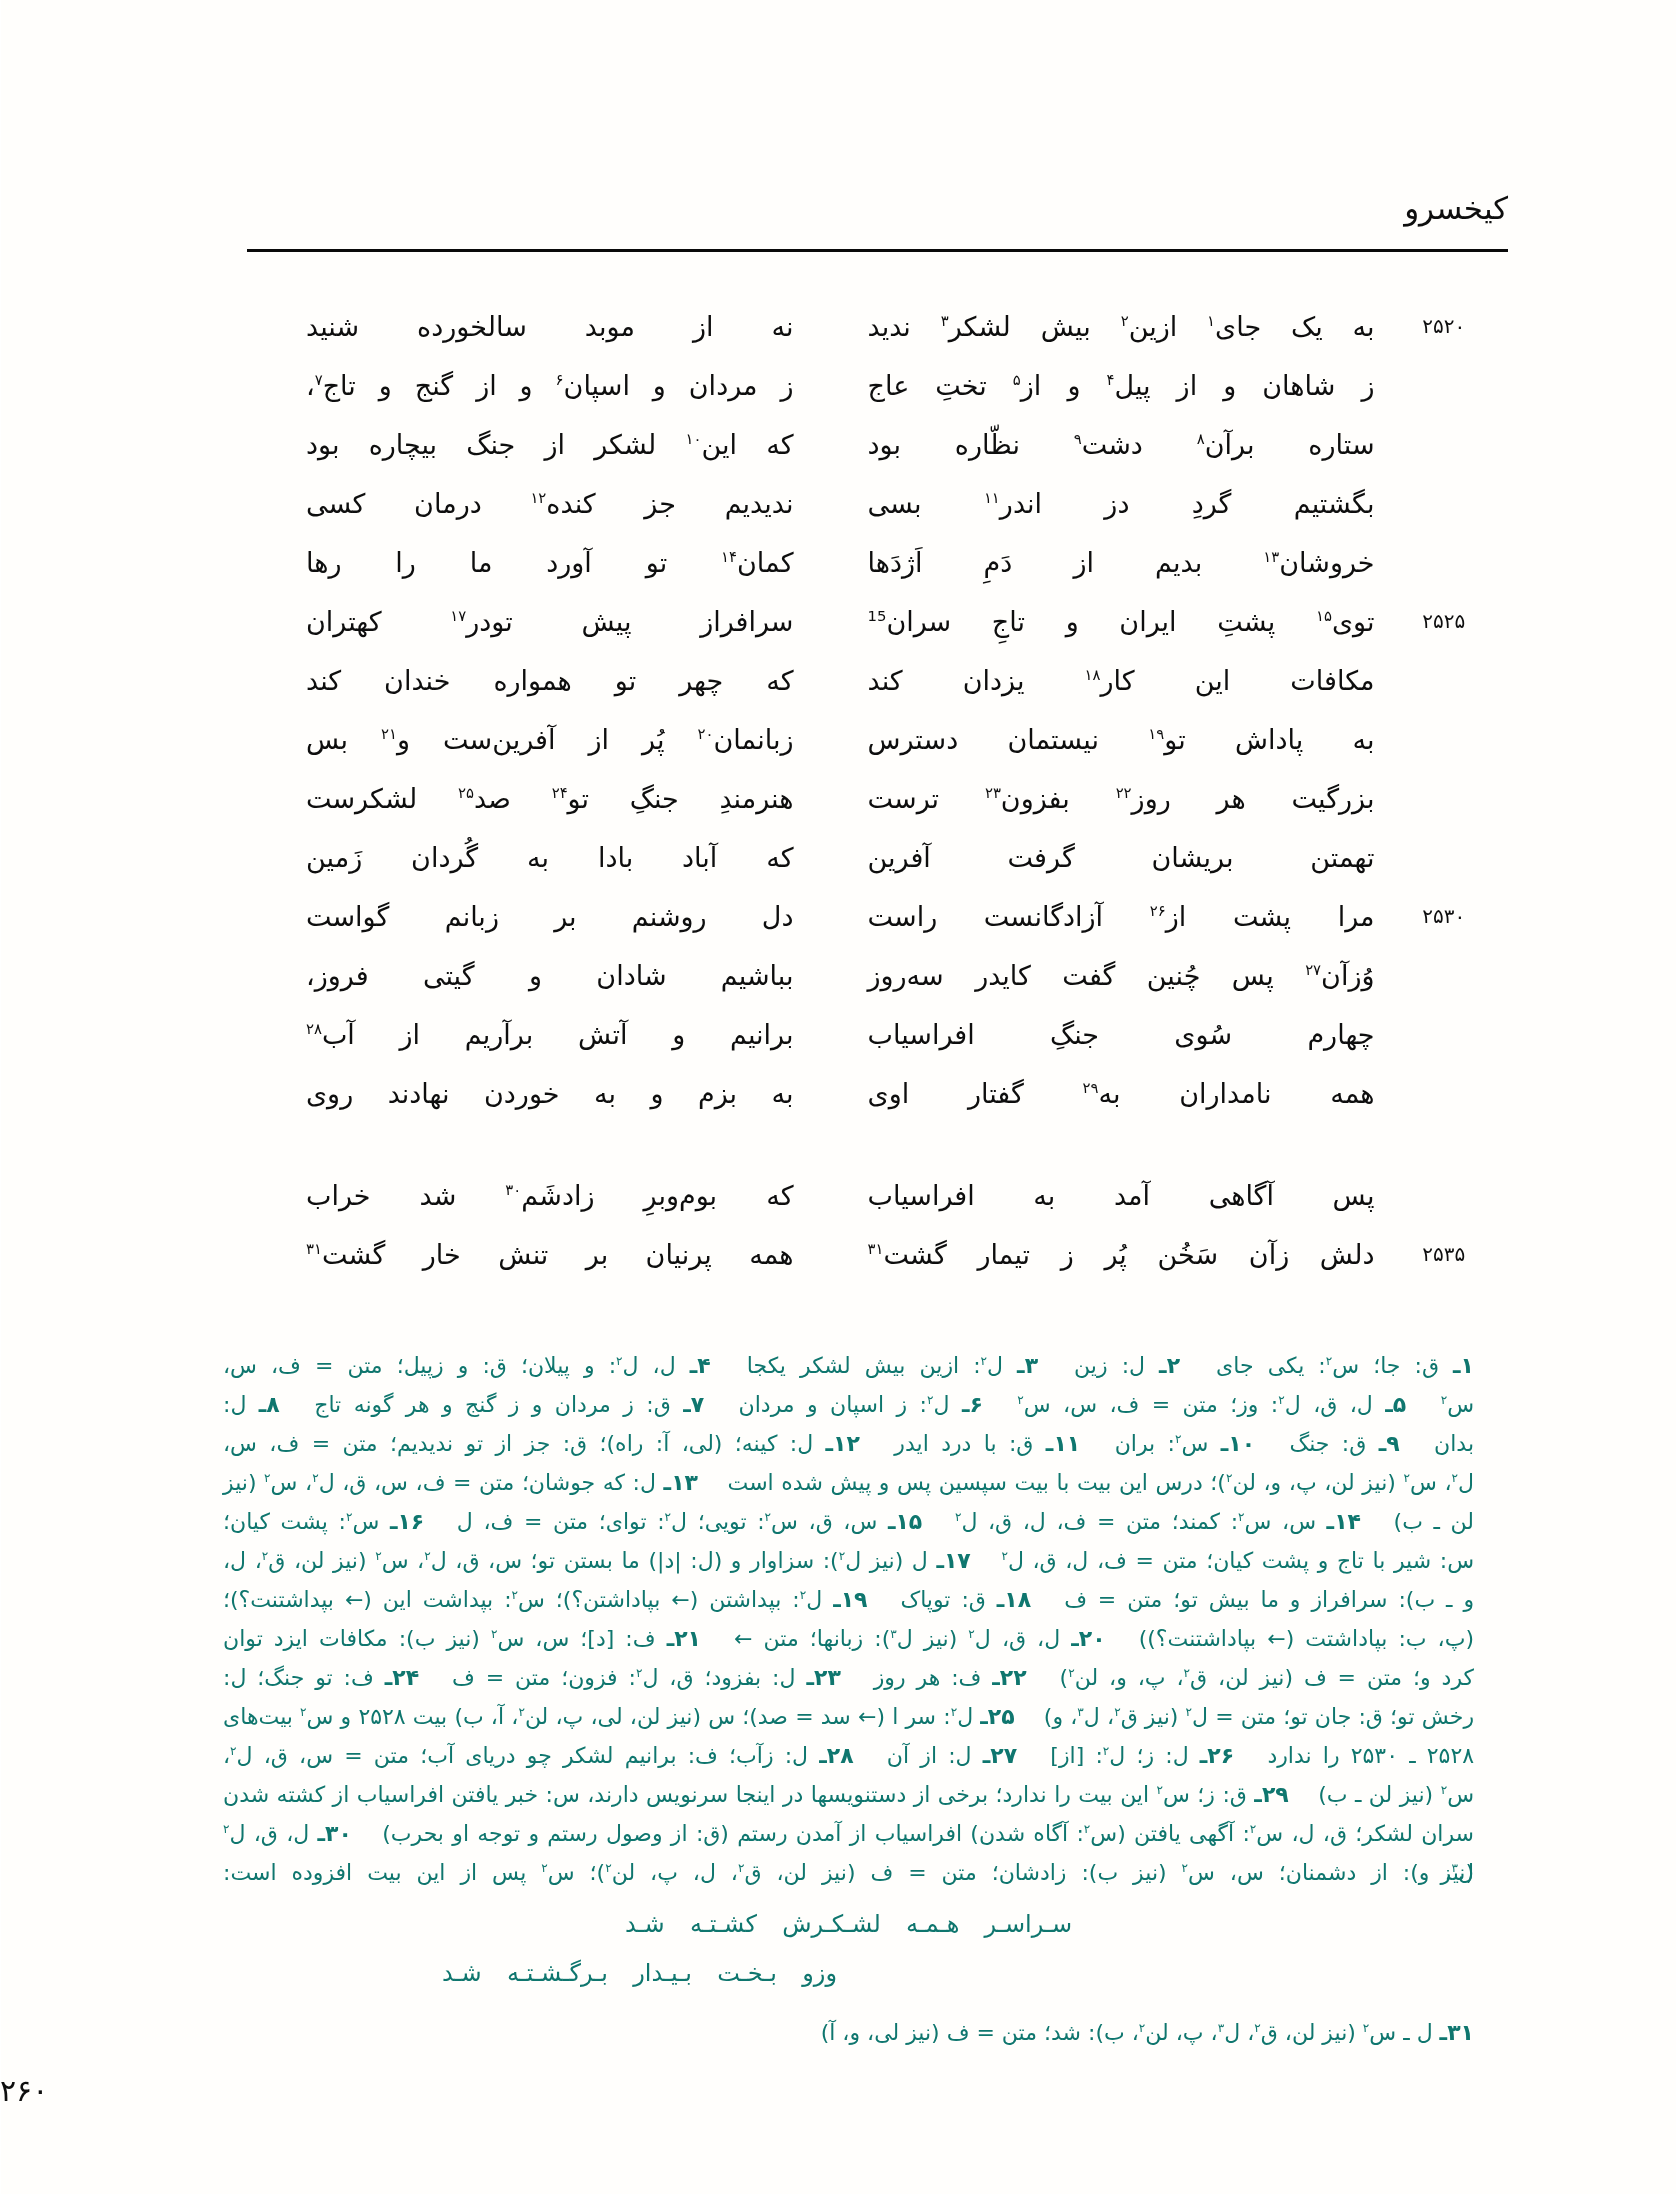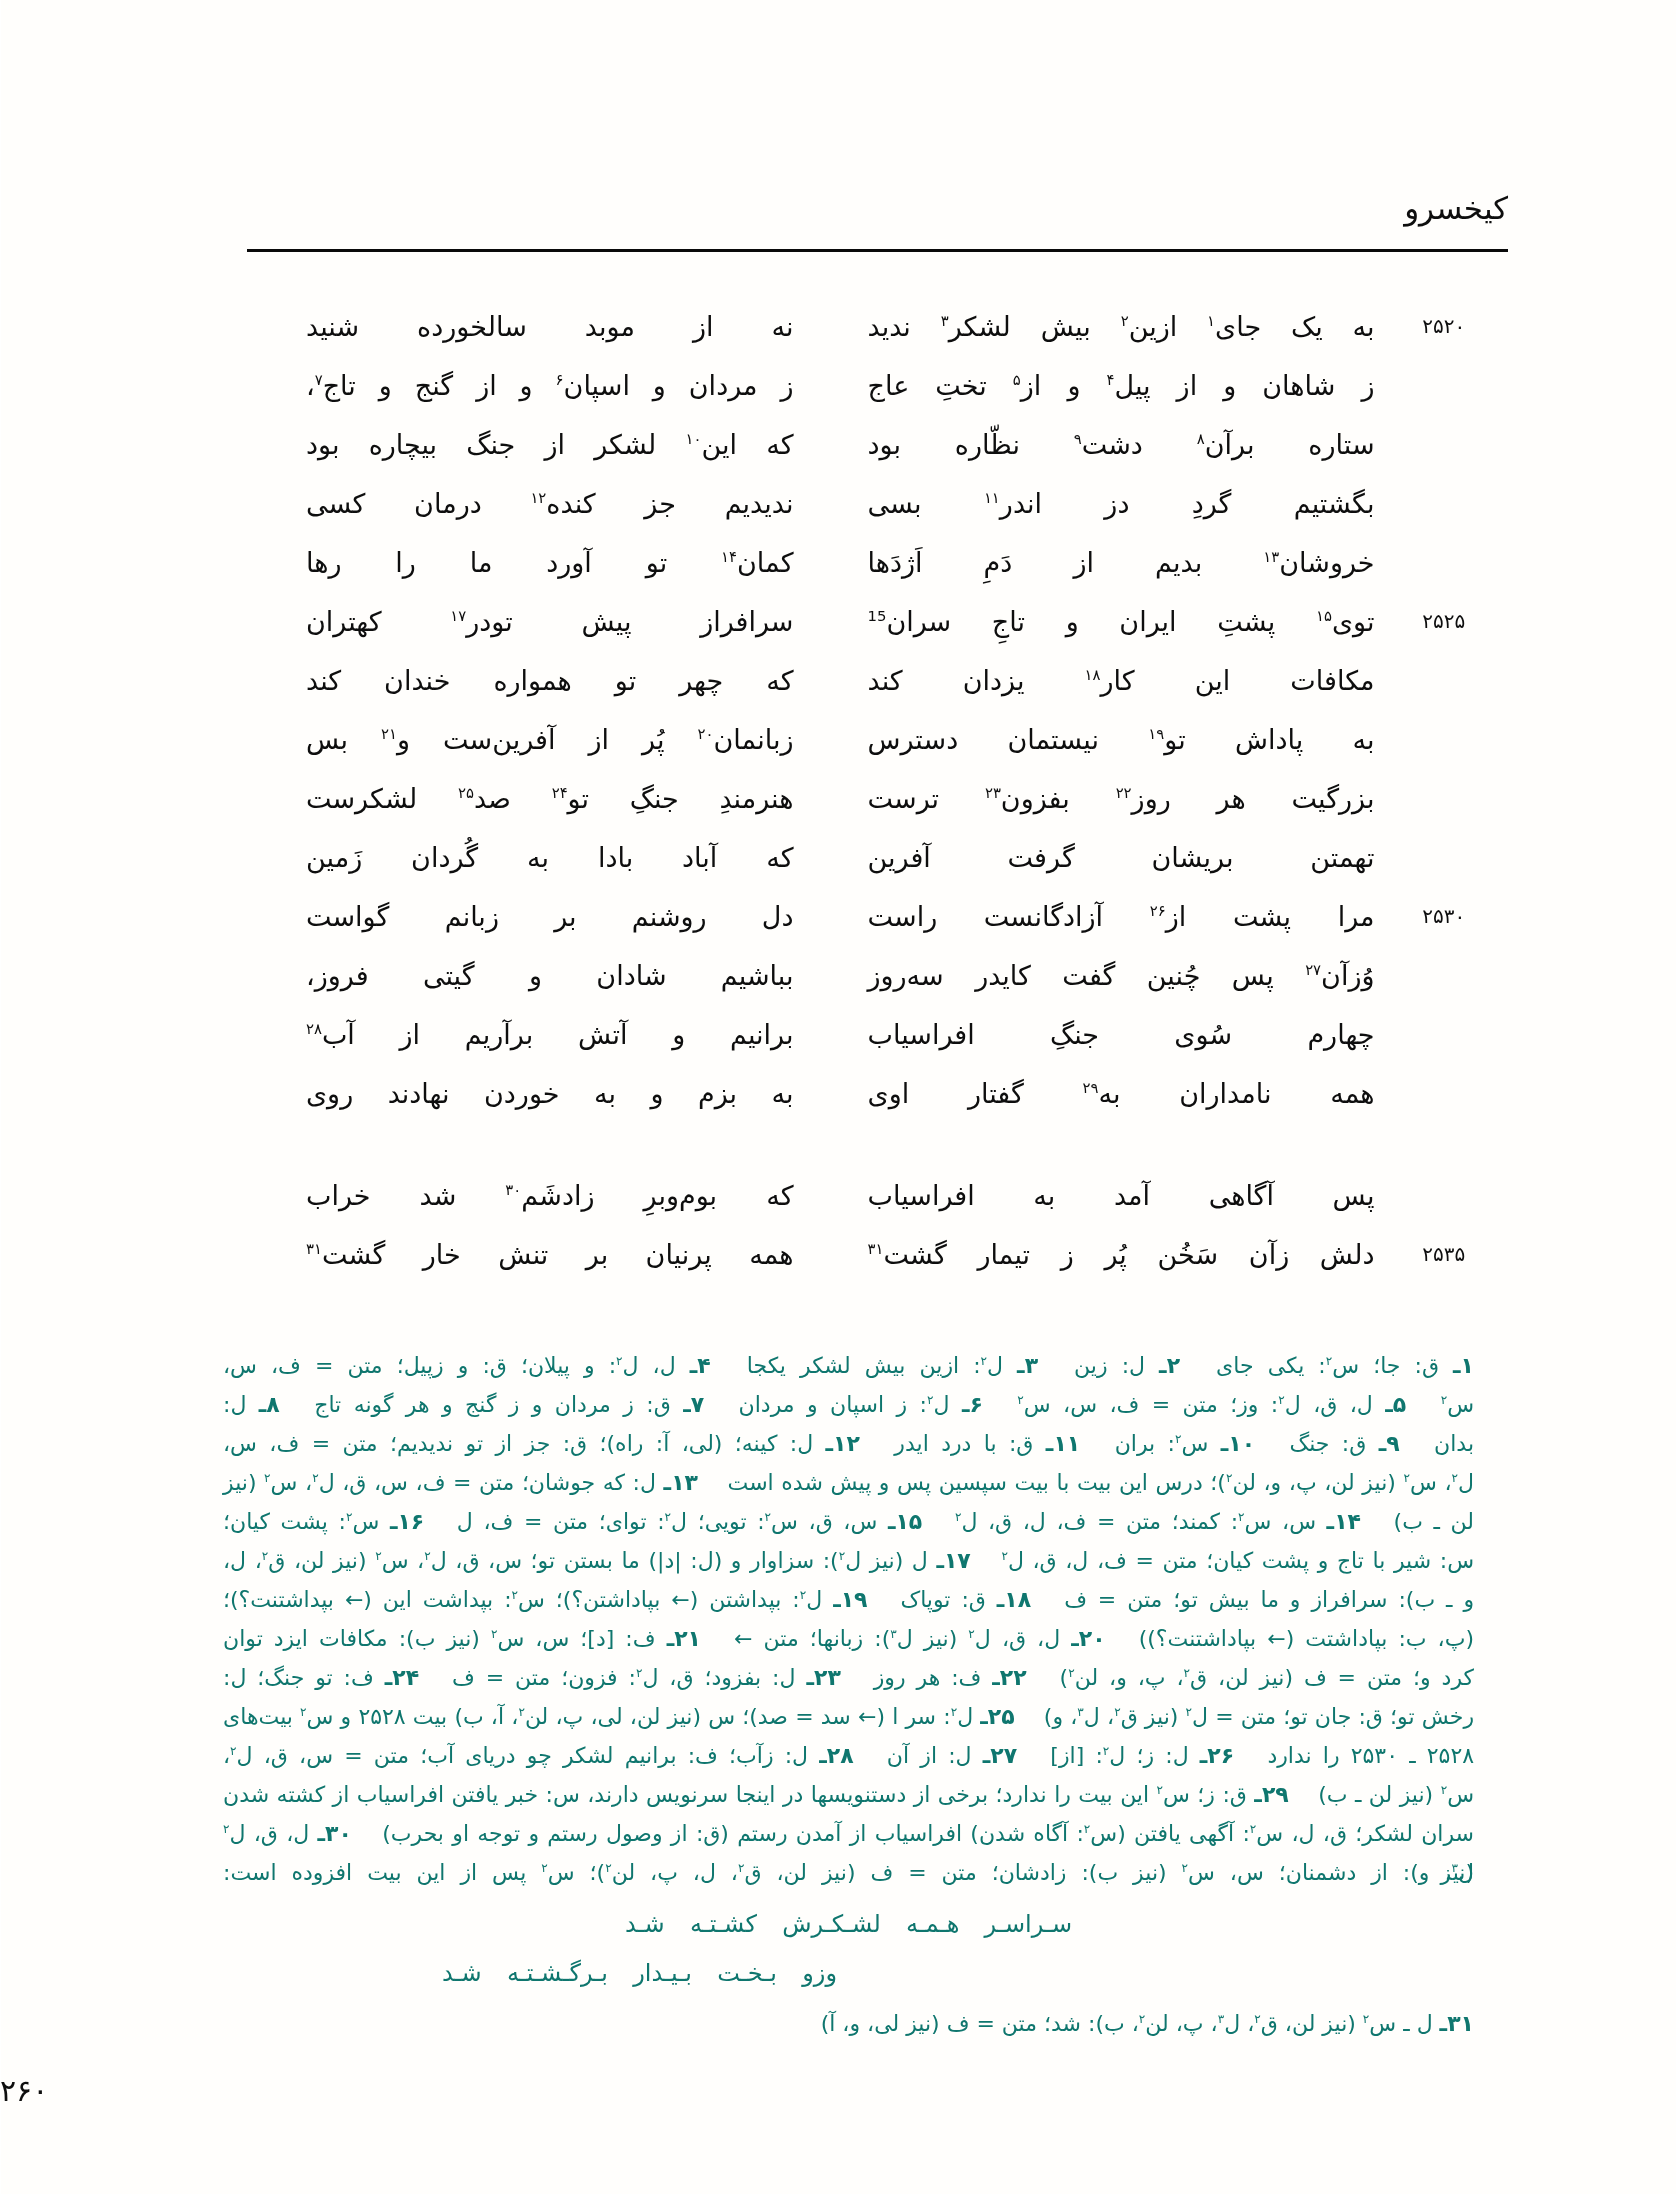--- a/index.html
+++ b/index.html
@@ -35,21 +35,21 @@
   .app-line{
     height:39px;line-height:39px;
     text-align:justify;text-align-last:justify;-moz-text-align-last:justify;
   }
   .inserted-verse{
     height:49px;line-height:49px;font-size:24px;word-spacing:17.6px;text-align:center;
   }
   .inserted-verse.first{margin-top:8px;}
   .inserted-verse.second{position:relative;right:209px;}
   .app-last-line{
-    height:41px;line-height:41px;margin-top:5px;
+    height:41px;line-height:41px;margin-top:14px;
     text-align:right;text-align-last:right;-moz-text-align-last:right;
   }
   
   .page-number{
     position:absolute;top:2073px;left:0;width:100%;
     text-align:left;font-size:30px;letter-spacing:5.4px;
   }
 </style>
 </head>
 <body>

